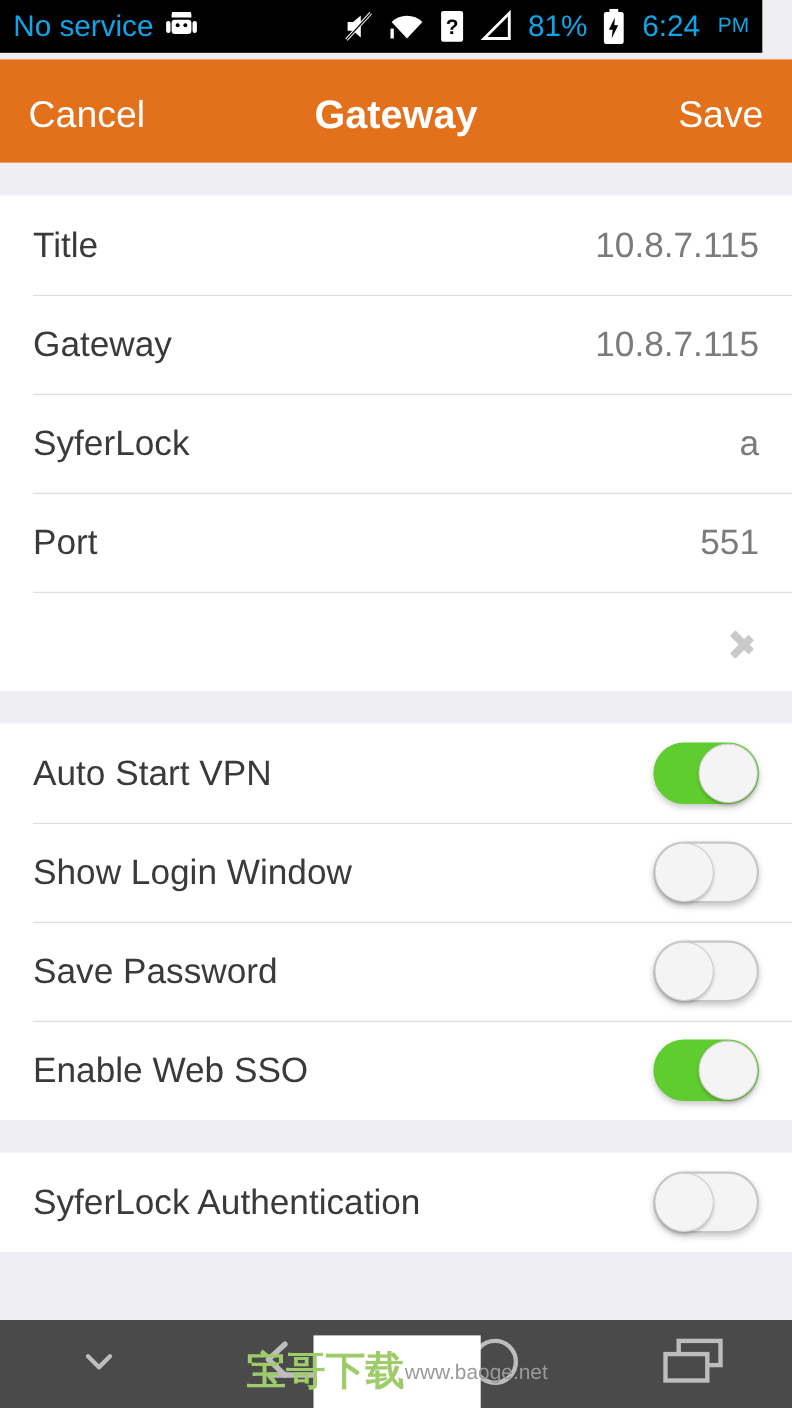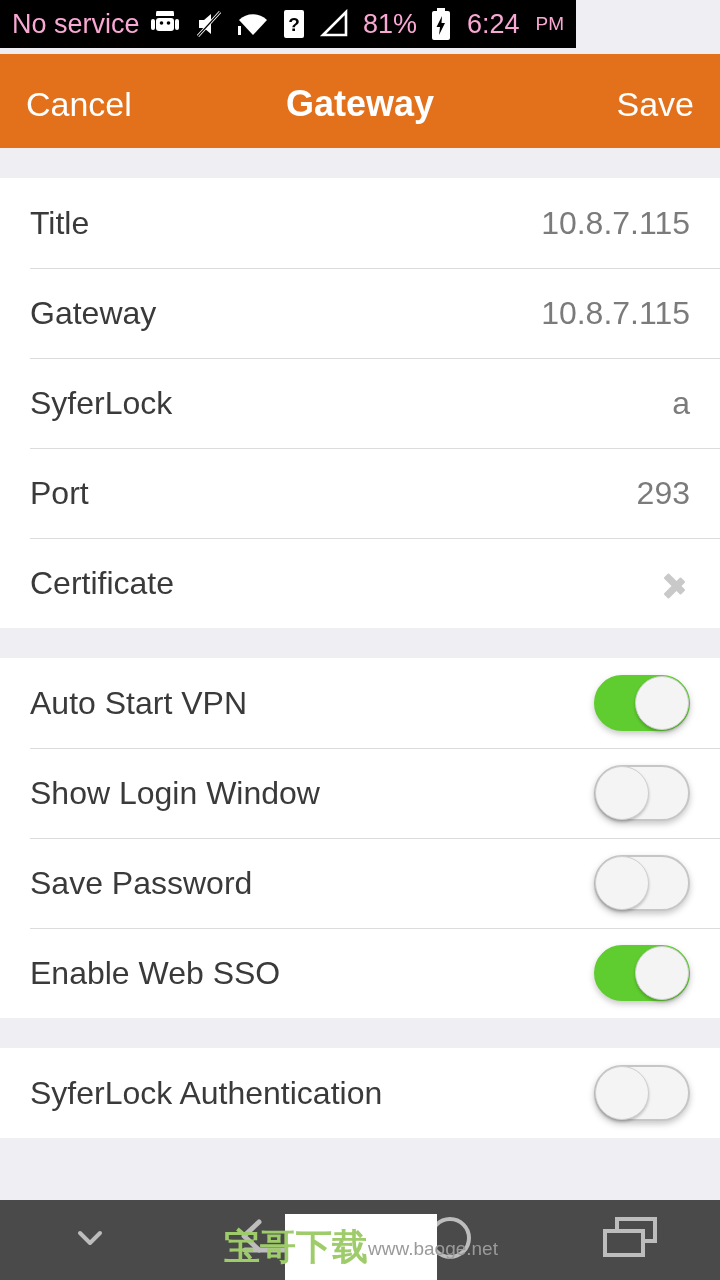--- a/index.html
+++ b/index.html
@@ -6,22 +6,22 @@
   html, body {
     width:720px; height:1280px;
     background:#ffffff;
     font-family:"Liberation Sans", sans-serif;
     overflow:hidden;
   }
   #phone { position:relative; width:720px; height:1280px; background:#EFEEF3; }
 
   
   .statusbar {
-    position:absolute; top:0; left:0; width:576px; height:48px;
-    background:#000000; color:#f9a8d4;
+    position:absolute; top:0; left:0; width:693px; height:48px;
+    background:#000000; color:#0ea5e9;
     display:flex; align-items:center; padding:0 12px;
   }
   .sb-carrier { font-size:27px; letter-spacing:0px; white-space:nowrap; }
   .sb-droid { margin-left:10px; display:inline-flex; align-items:center; }
   .sb-right { margin-left:auto; display:flex; align-items:center; gap:13px; }
   .sb-pct { font-size:27px; }
   .sb-time { font-size:27px; margin-left:2px; }
   .sb-ampm { font-size:19px; margin-left:3px; }
   .sb-icon { display:inline-flex; align-items:center; }
 
@@ -186,24 +186,23 @@
       <div class="row">
         <span class="row-label">Gateway</span>
         <span class="row-value">10.8.7.115</span>
       </div>
       <div class="row">
         <span class="row-label">SyferLock</span>
         <span class="row-value">a</span>
       </div>
       <div class="row">
         <span class="row-label">Port</span>
-        <span class="row-value">293</span>
-      </div>
-      <div class="row">
-        <span class="row-label">Certificate</span>
+        <span class="row-value">551</span>
+      </div>
+      <div class="row">
         <span class="chev"></span>
       </div>
     </div>
 
     <div class="gap gap-mid"></div>
 
     <div class="group">
       <div class="row">
         <span class="row-label">Auto Start VPN</span>
         <span class="switch on">

